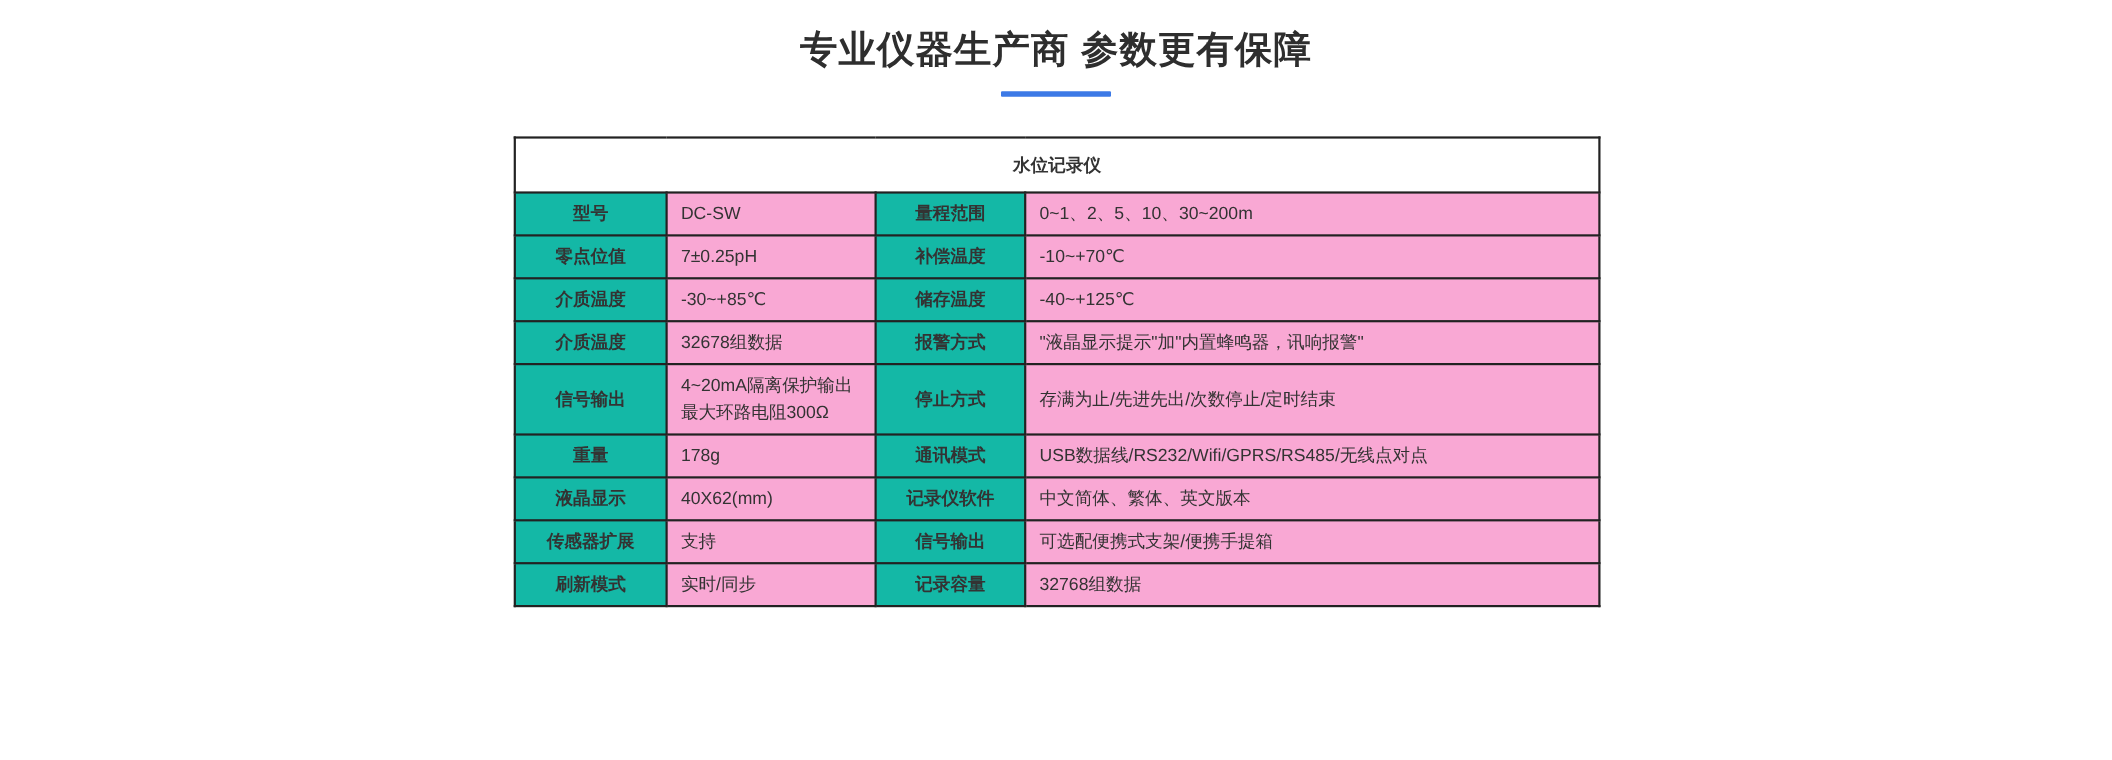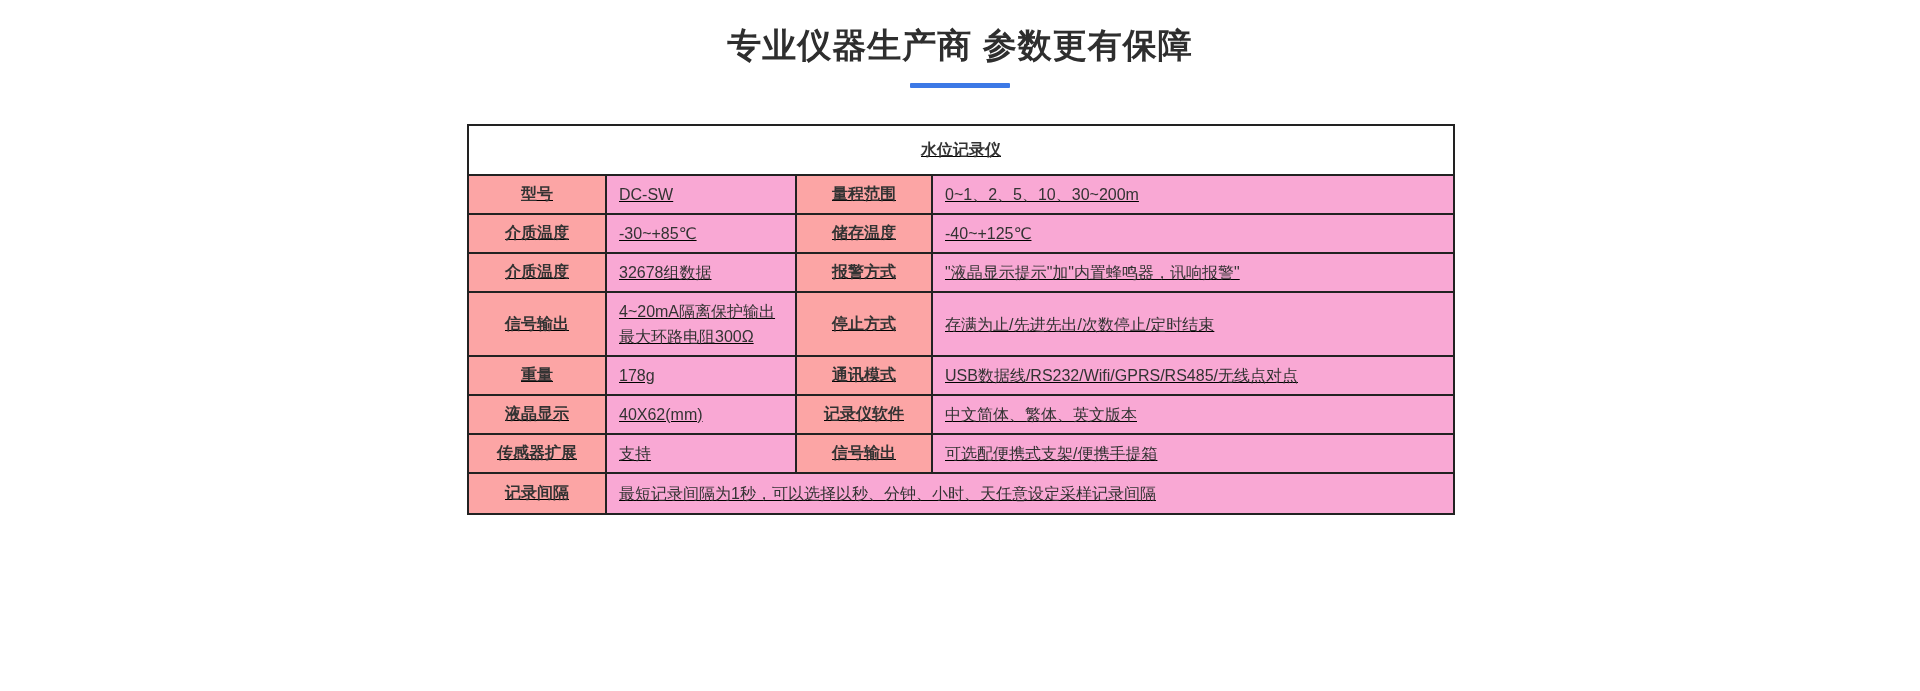--- a/index.html
+++ b/index.html
@@ -30,38 +30,37 @@
     border-radius: 1px;
   }
   .spec-table-wrap {
     width: 986px;
     margin: 36px auto 0 auto;
   }
   table.spec-table {
     width: 100%;
     border-collapse: collapse;
     table-layout: fixed;
-    text-decoration: underline;
   }
   table.spec-table td {
     border: 2px solid #222222;
     font-size: 16px;
     color: #333333;
     vertical-align: middle;
   }
   td.theader {
     height: 50px;
     text-align: center;
     font-size: 20px;
     font-weight: bold;
     color: #2e2e2e;
     background: #ffffff;
   }
   td.label {
-    background: #fca5a5;
+    background: #14b8a6;
     font-weight: bold;
     text-align: center;
     color: #333333;
   }
   td.value {
     background: #f9a8d4;
     text-align: left;
     padding: 6px 10px 6px 12px;
     line-height: 25px;
   }
@@ -91,20 +90,26 @@
         </tr>
 
         <tr class="r-single">
           <td class="label">型号</td>
           <td class="value">DC-SW</td>
           <td class="label">量程范围</td>
           <td class="value">0~1、2、5、10、30~200m</td>
         </tr>
 
 
+        <tr class="r-single">
+          <td class="label">零点位值</td>
+          <td class="value">7±0.25pH</td>
+          <td class="label">补偿温度</td>
+          <td class="value">-10~+70℃</td>
+        </tr>
 
         <tr class="r-single">
           <td class="label">介质温度</td>
           <td class="value">-30~+85℃</td>
           <td class="label">储存温度</td>
           <td class="value">-40~+125℃</td>
         </tr>
 
         <tr class="r-single">
           <td class="label">介质温度</td>
@@ -134,22 +139,24 @@
           <td class="value">中文简体、繁体、英文版本</td>
         </tr>
 
         <tr class="r-single">
           <td class="label">传感器扩展</td>
           <td class="value">支持</td>
           <td class="label">信号输出</td>
           <td class="value">可选配便携式支架/便携手提箱</td>
         </tr>
 
+        <tr class="r-single">
+          <td class="label">刷新模式</td>
+          <td class="value">实时/同步</td>
+          <td class="label">记录容量</td>
+          <td class="value">32768组数据</td>
+        </tr>
 
-        <tr class="r-last">
-          <td class="label">记录间隔</td>
-          <td class="value" colspan="3">最短记录间隔为1秒，可以选择以秒、分钟、小时、天任意设定采样记录间隔</td>
-        </tr>
       </tbody>
     </table>
   </div>
 
 </div>
 
 </body></html>

